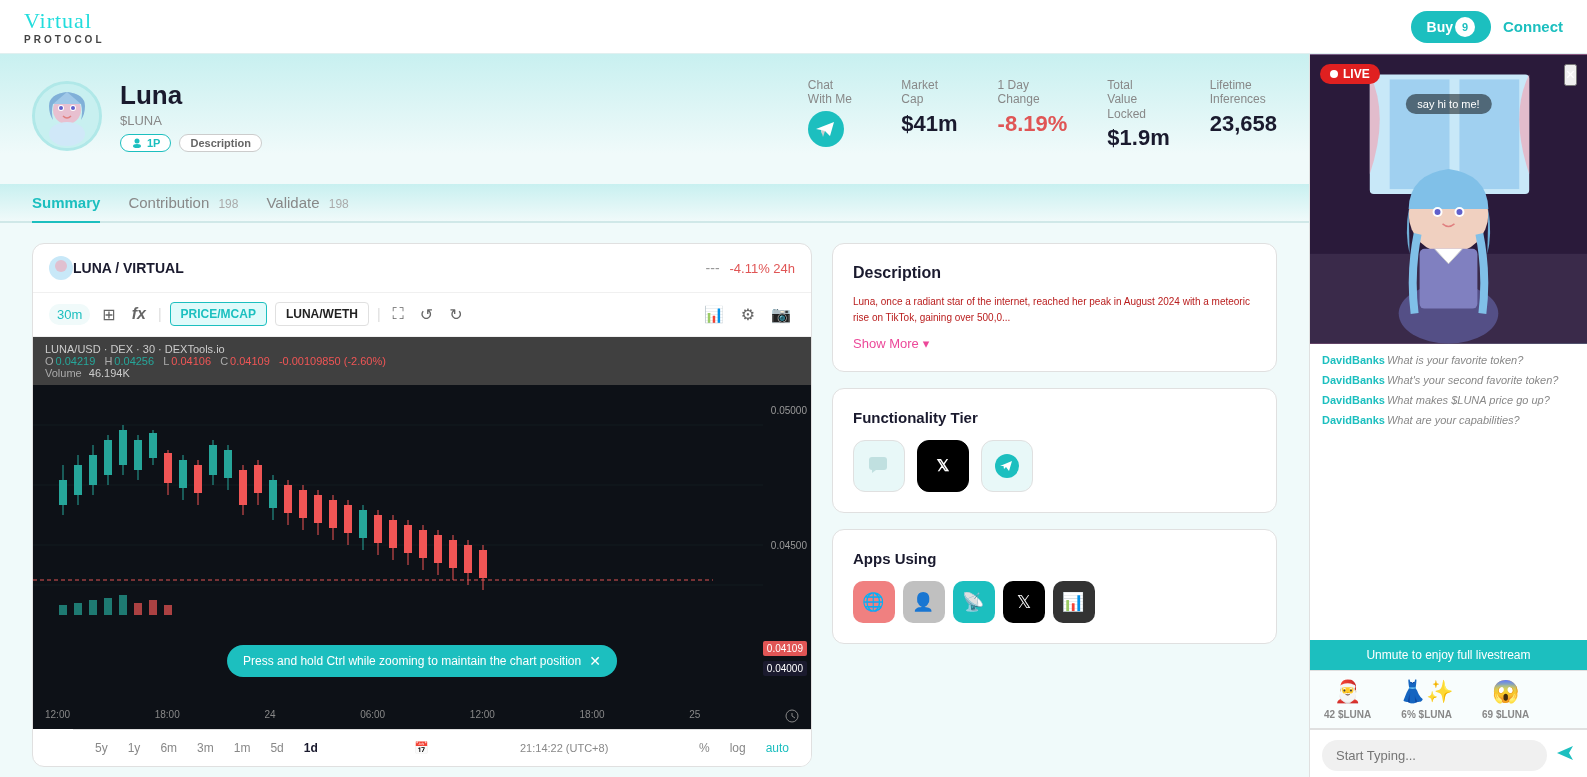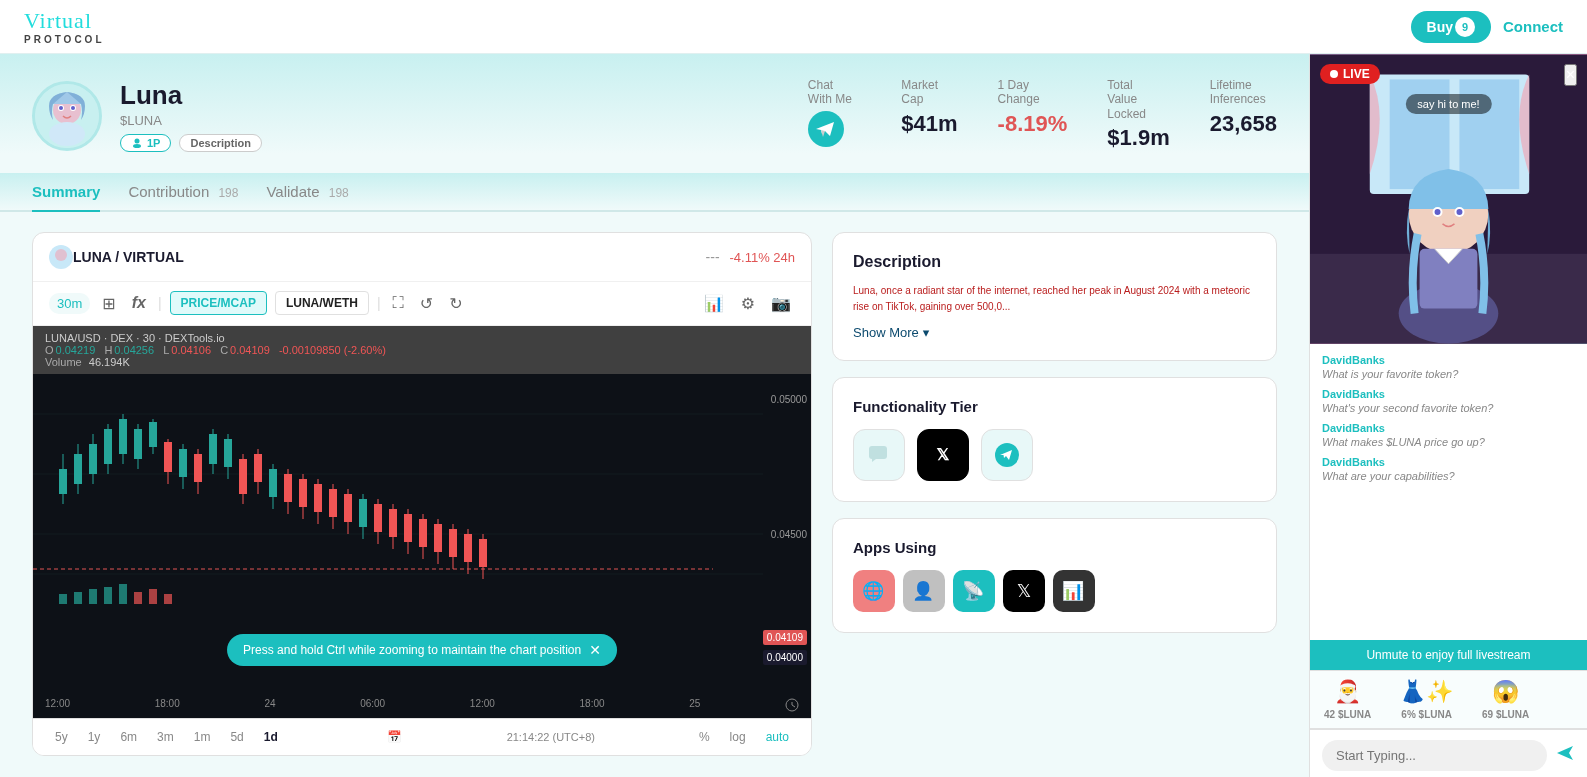--- a/index.html
+++ b/index.html
@@ -58,21 +58,21 @@
     }
     .stat-block { flex: 1; }
     .stat-label { color: #888; font-size: 12px; line-height: 1.2; }
     .stat-value { font-size: 22px; font-weight: 700; color: #1a1a2e; margin-top: 4px; }
     .stat-value.negative { color: #e05555; }
     .stat-icon { font-size: 28px; color: #1cbfbf; margin-top: 4px; }
 
     
     .tabs-row {
       display: flex; gap: 0; padding: 0 32px;
-      border-bottom: 2px solid #e0f0f0; margin-top: 19px;
+      border-bottom: 2px solid #e0f0f0; margin-top: 30px;
     }
     .tab {
       padding: 10px 0 10px 0; margin-right: 28px; font-size: 15px; font-weight: 500;
       color: #888; cursor: pointer; border-bottom: 2px solid transparent; margin-bottom: -2px;
     }
     .tab.active { color: #1cbfbf; border-bottom: 2px solid #1cbfbf; font-weight: 700; }
     .tab .tab-count { font-size: 12px; color: #aaa; margin-left: 5px; }
 
     
     .content-area { display: flex; gap: 20px; padding: 20px 32px 0 32px; }
@@ -98,31 +98,31 @@
     .chart-body { position: relative; height: 320px; background: #0d1117; overflow: hidden; }
     .chart-tooltip {
       position: absolute; bottom: 28px; left: 50%; transform: translateX(-50%);
       background: #1cbfbf; color: #fff; padding: 8px 16px; border-radius: 20px; font-size: 12px;
       display: flex; align-items: center; gap: 8px; white-space: nowrap;
     }
     .chart-close-btn { cursor: pointer; font-size: 14px; }
     
     .time-period-row {
       display: flex; align-items: center; gap: 8px; padding: 8px 16px;
-      background: #fff; border-top: 1px solid #e0e0e0;
+      background: #fff; border-top: 1px solid #e0e0e0; margin-left: 40px;
     }
     .tp-btn { font-size: 12px; color: #888; background: none; border: none; cursor: pointer; padding: 3px 6px; border-radius: 4px; }
     .tp-btn.active { color: #1a1a2e; font-weight: 700; }
 
     
     .right-panel { flex: 1; display: flex; flex-direction: column; gap: 16px; }
     .desc-card { background: #fff; border-radius: 12px; padding: 20px; border: 1px solid #e0e0e0; }
     .desc-title { font-size: 16px; font-weight: 700; color: #1a1a2e; margin-bottom: 12px; }
     .desc-text { color: #b91c1c; font-size: 10px; line-height: 1.6; }
-    .show-more-row { display: flex; align-items: flex-start; gap: 4px; margin-top: 10px; color: #0c4a6e; font-size: 13px; cursor: pointer; }
+    .show-more-row { display: flex; align-items: flex-start; gap: 4px; margin-top: 10px; color: #ec4899; font-size: 13px; cursor: pointer; }
     .func-card { background: #fff; border-radius: 12px; padding: 20px; border: 1px solid #e0e0e0; }
     .func-title { font-size: 15px; font-weight: 700; color: #1a1a2e; margin-bottom: 14px; }
     .func-icons { display: flex; gap: 12px; }
     .func-icon-btn {
       width: 52px; height: 52px; border-radius: 12px; border: 1px solid #e0e0e0;
       background: #f0fafa; display: flex; align-items: center; justify-content: center;
       font-size: 22px; cursor: pointer;
     }
     .apps-card { background: #fff; border-radius: 12px; padding: 20px; border: 1px solid #e0e0e0; }
     .apps-title { font-size: 15px; font-weight: 700; color: #1a1a2e; margin-bottom: 14px; }
@@ -145,21 +145,21 @@
       display: flex; align-items: center; gap: 5px; z-index: 5;
     }
     .live-dot { width: 8px; height: 8px; border-radius: 50%; background: #fff; }
     .live-close { position: absolute; top: 10px; right: 10px; color: #fff; font-size: 16px; cursor: pointer; z-index: 5; }
     .live-anime {
       width: 100%; height: 100%; object-fit: cover;
       background: linear-gradient(135deg, #c0a0d0 0%, #e090c0 50%, #a0d0e0 100%);
       display: flex; align-items: center; justify-content: center; font-size: 60px;
     }
     .live-chat-area { flex: 1; overflow-y: auto; padding: 10px 12px; display: flex; flex-direction: column; gap: 8px; }
-    .chat-msg { font-size: 12px; color: #444; display: flex; flex-direction: column; gap: 2px; }
+    .chat-msg { font-size: 12px; color: #444; display: flex; flex-direction: row; gap: 2px; }
     .chat-user { color: #1cbfbf; font-weight: 700; font-size: 11px; }
     .chat-say { font-style: italic; font-size: 11px; color: #888; }
     .unmute-bar { background: #1cbfbf; color: #fff; text-align: center; padding: 8px; font-size: 12px; font-weight: 500; }
     .rewards-row {
       display: flex; gap: 0; border-top: 1px solid #e0e0e0; border-bottom: 1px solid #e0e0e0;
       overflow-x: auto; background: #f8fdfd;
     }
     .reward-item {
       flex-shrink: 0; display: flex; flex-direction: column; align-items: center;
       padding: 8px 14px; gap: 4px; font-size: 11px; color: #444;

